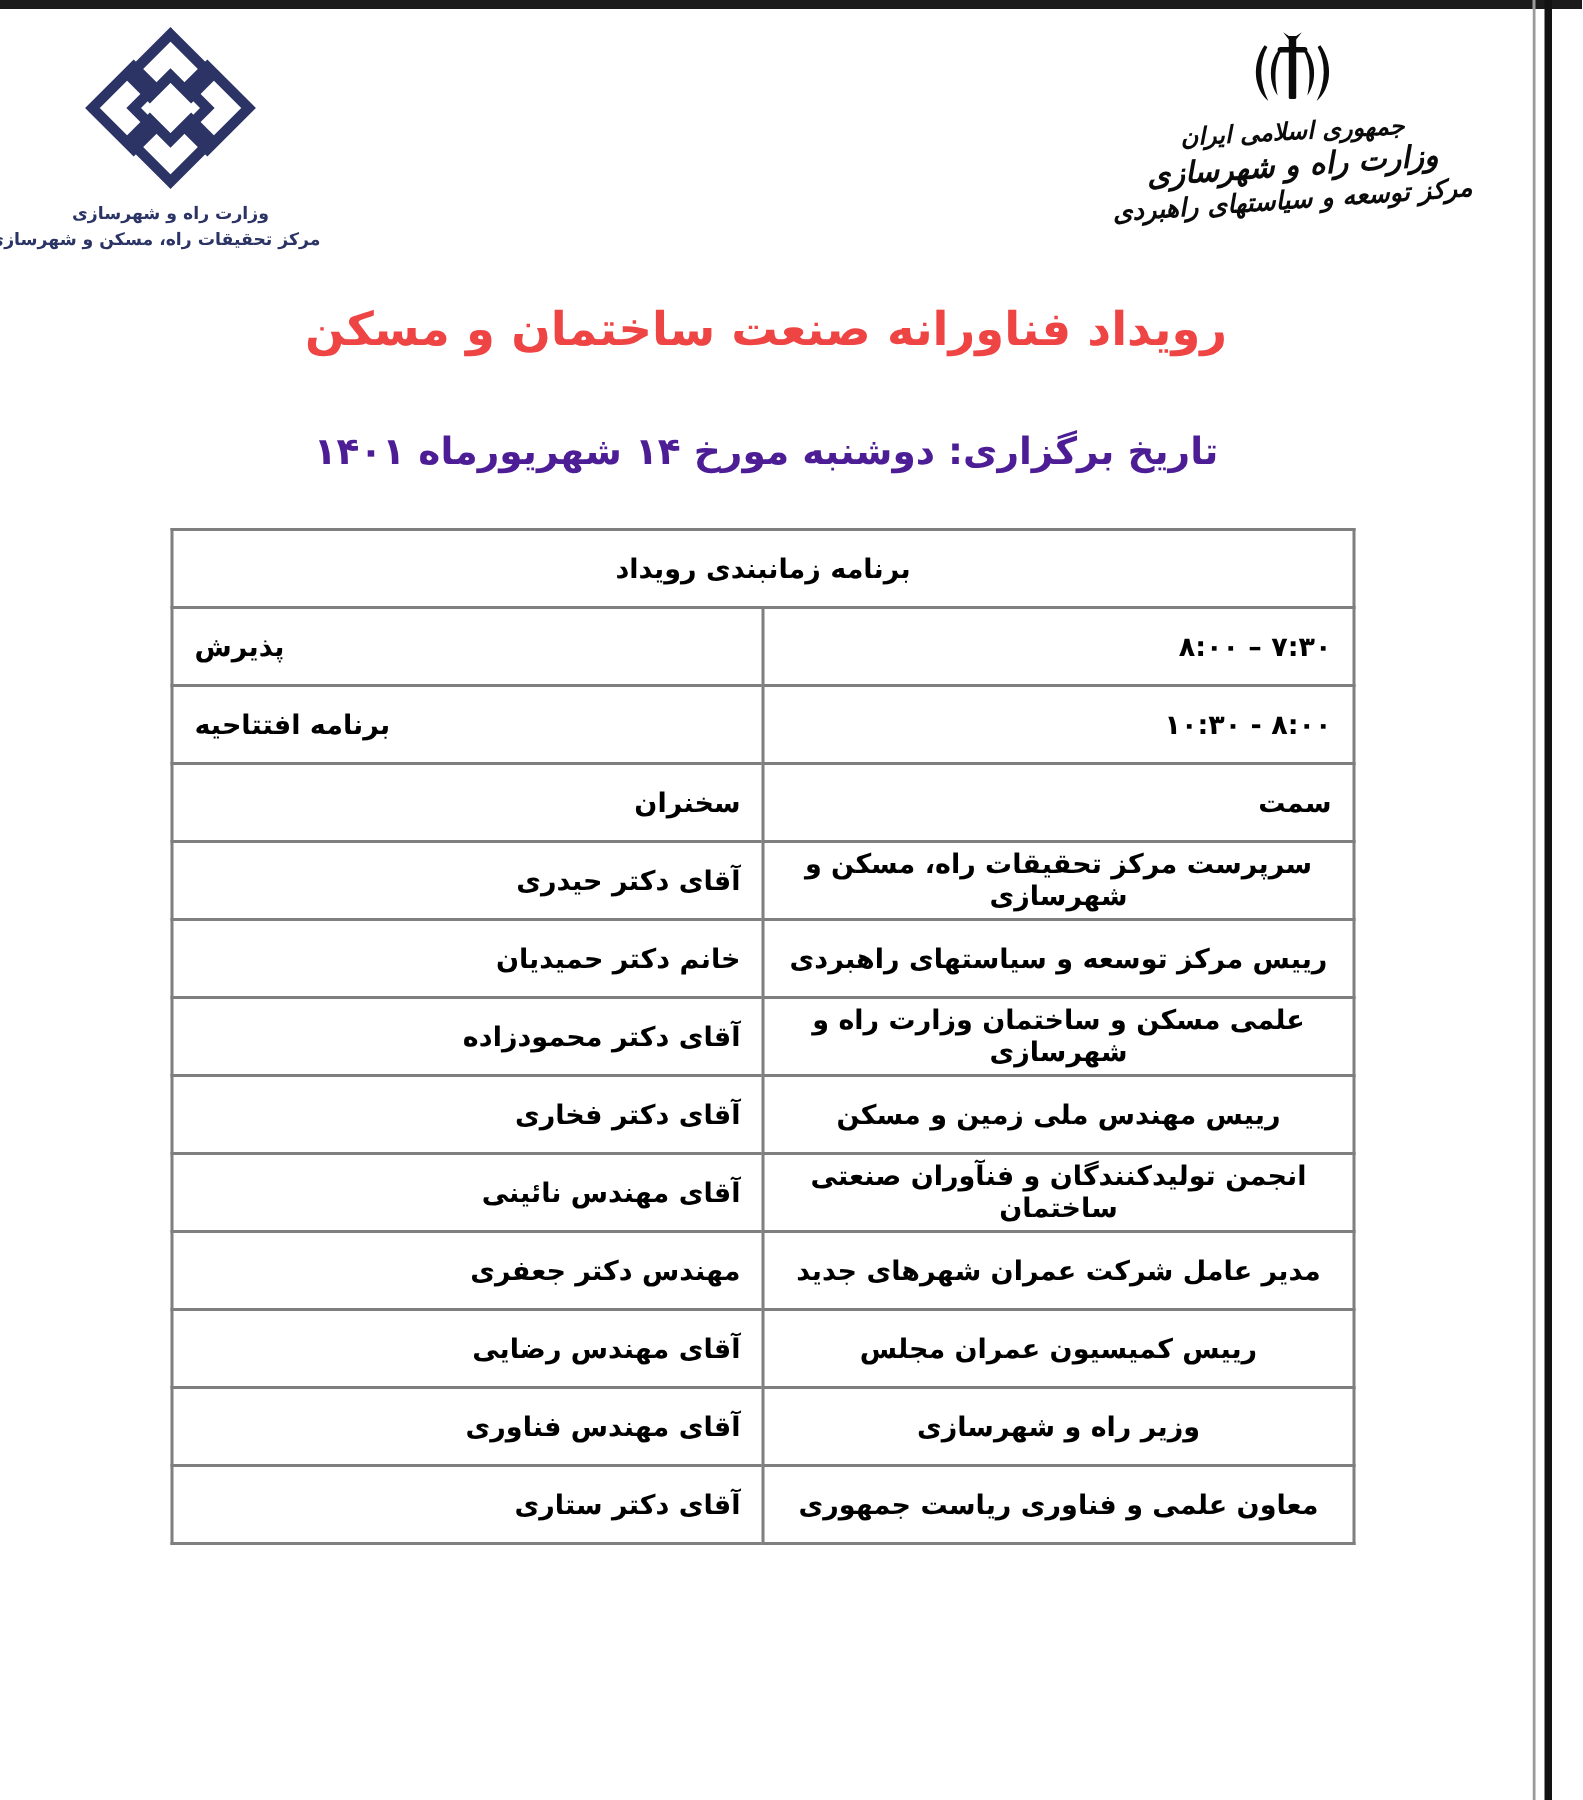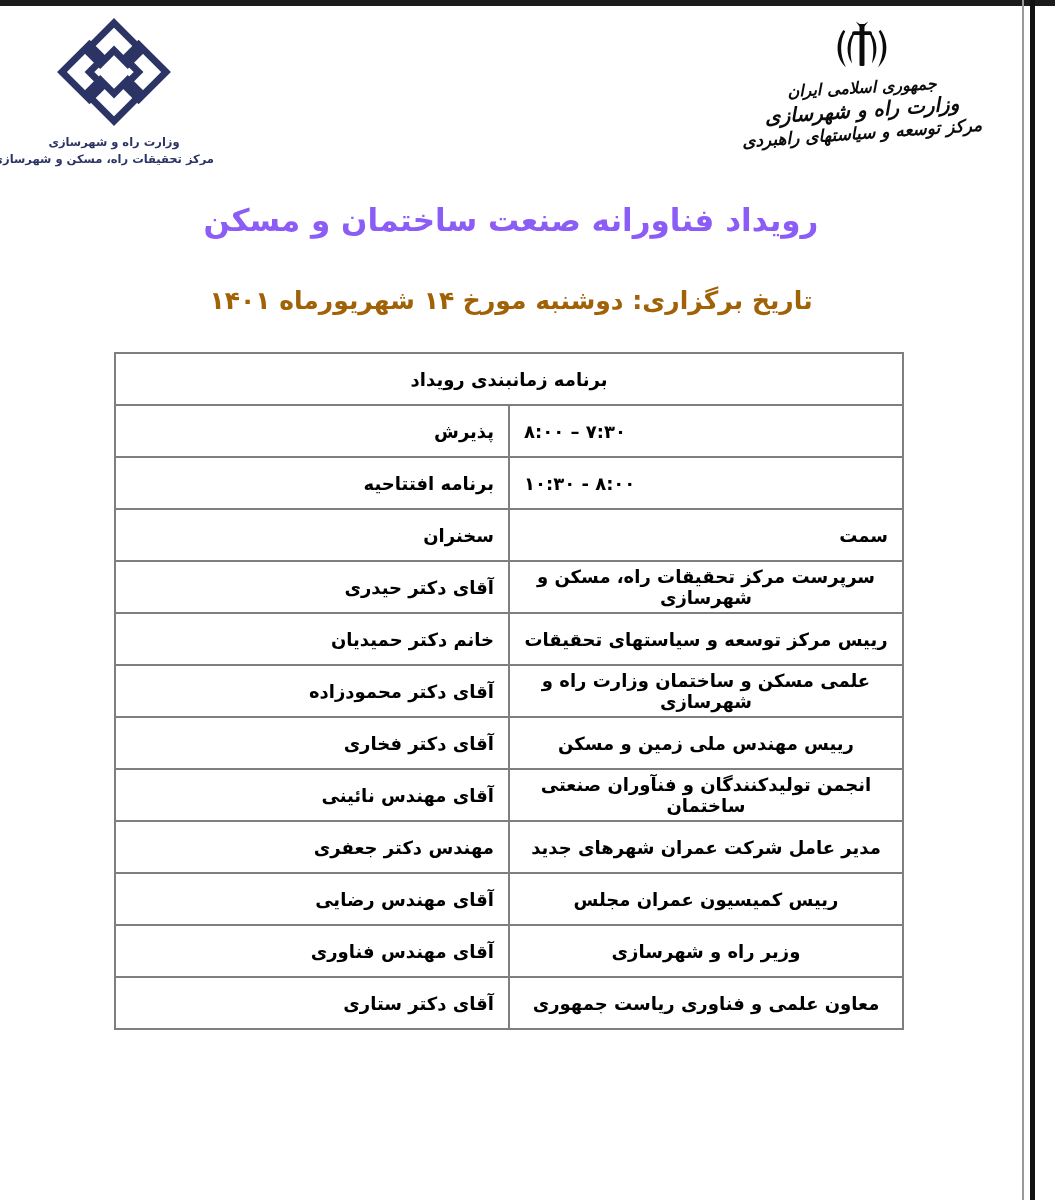--- a/index.html
+++ b/index.html
@@ -111,29 +111,29 @@
     font-size: 17px;
     transform: rotate(-4deg);
   }
 
   
   .title-block {
     text-align: center;
     direction: rtl;
   }
   .main-title {
-    color: #8b5cf6;
+    color: #ef4444;
     font-weight: bold;
     font-size: 31px;
     line-height: 1.2;
     margin: 18px 0 0 0;
     letter-spacing: 0px;
   }
   .date-line {
-    color: #a16207;
+    color: #4c1d95;
     font-weight: bold;
     font-size: 25px;
     line-height: 1.25;
     margin: 46px 0 0 0;
   }
 
   
   .table-wrap {
     margin: 36px 0 0 0;
     padding-right: 116px;   
@@ -163,26 +163,26 @@
     height: 52px;
   }
   .col-head td {
     background: #c9c9c9;
     text-align: right;
     font-size: 21px;
     height: 54px;
   }
   .time-cell {
     width: 146px;
-    text-align: left;
+    text-align: right;
     font-size: 17px;
     letter-spacing: 0.5px;
   }
   .session-cell {
-    text-align: right;
+    text-align: left;
     font-size: 19px;
   }
   .speaker-cell {
     width: 312px;
     font-size: 18px;
   }
   .role-cell {
     text-align: center;
     font-size: 18px;
   }
@@ -270,21 +270,21 @@
         <tr class="col-head">
           <td>سمت</td>
           <td>سخنران</td>
         </tr>
 
         <tr>
           <td class="role-cell">سرپرست مرکز تحقیقات راه، مسکن و شهرسازی</td>
           <td class="speaker-cell">آقای دکتر حیدری</td>
         </tr>
         <tr>
-          <td class="role-cell">رییس مرکز توسعه و سیاستهای تحقیقات</td>
+          <td class="role-cell">رییس مرکز توسعه و سیاستهای راهبردی</td>
           <td class="speaker-cell">خانم دکتر حمیدیان</td>
         </tr>
         <tr>
           <td class="role-cell">علمی مسکن و ساختمان وزارت راه و شهرسازی</td>
           <td class="speaker-cell">آقای دکتر محمودزاده</td>
         </tr>
         <tr>
           <td class="role-cell">رییس مهندس ملی زمین و مسکن</td>
           <td class="speaker-cell">آقای دکتر فخاری</td>
         </tr>

